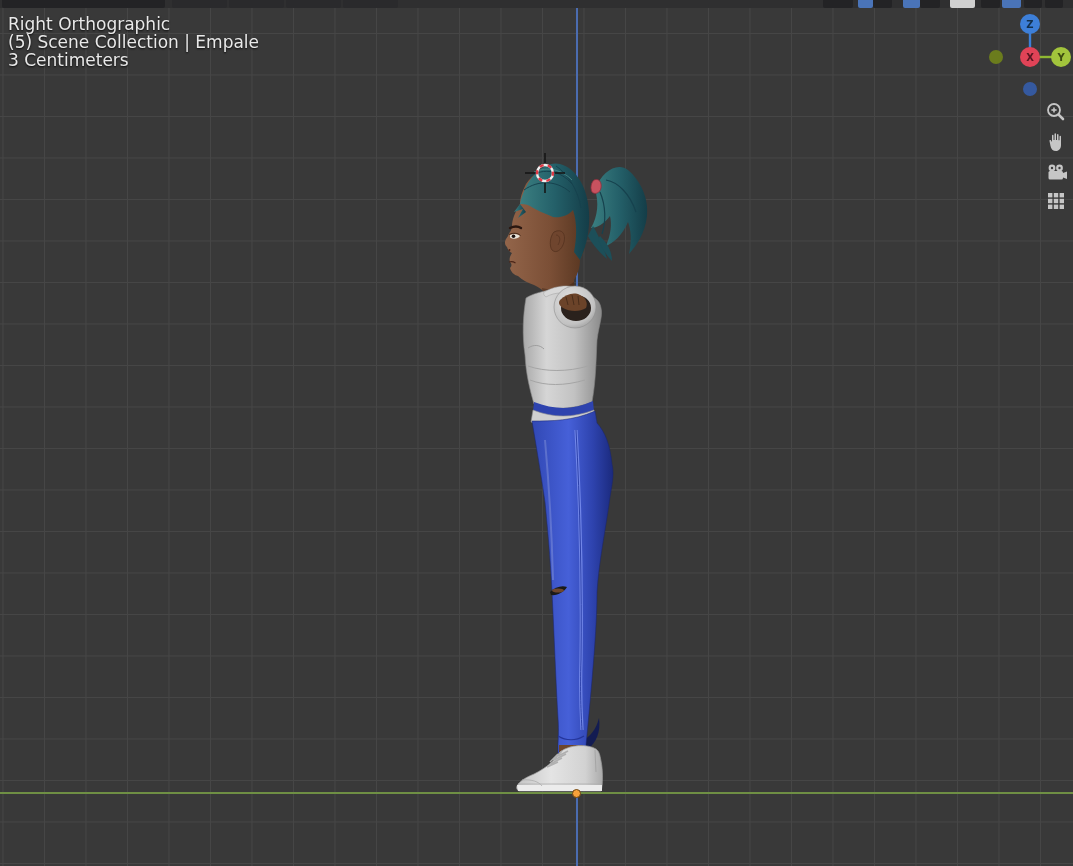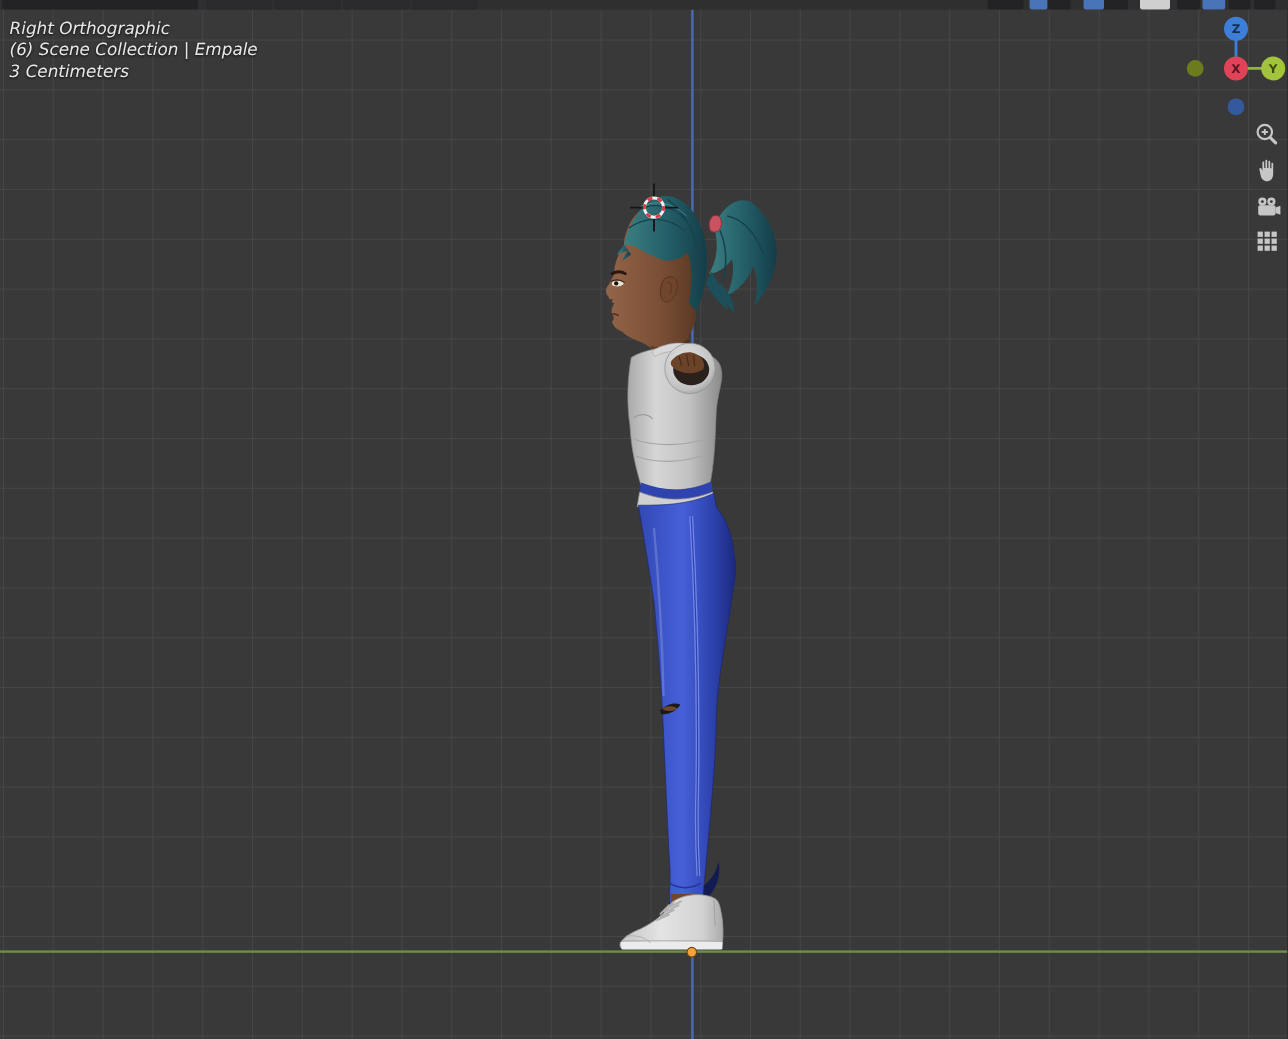--- a/index.html
+++ b/index.html
@@ -17,21 +17,21 @@
   #header-strip{position:absolute;left:0;top:0;width:1073px;height:8px;background:#2f2f30;z-index:30;}
   .hfrag{position:absolute;top:0;height:8px;border-radius:0 0 2px 2px;}
   
   #axis-z{position:absolute;left:576px;top:8px;width:2px;height:858px;z-index:2;}
   #axis-y{position:absolute;left:0;top:792px;width:1073px;height:2px;z-index:2;}
   
   #origin-dot{position:absolute;left:572px;top:789px;width:9px;height:9px;border-radius:50%;
     border:1px solid #6d4410;box-sizing:border-box;z-index:12;}
   
   #viewport-info{position:absolute;left:8px;top:15px;z-index:20;color:#e9e9e9;
-    font-size:14px;line-height:18px;text-shadow:0 1px 2px rgba(0,0,0,.85);font-style:italic;}
+    font-size:17px;line-height:18px;text-shadow:0 1px 2px rgba(0,0,0,.85);}
   
   #character-svg{position:absolute;left:460px;top:140px;z-index:5;}
   #cursor-svg{position:absolute;left:523px;top:151px;z-index:15;}
   
   #gizmo-svg{position:absolute;left:985px;top:12px;z-index:20;}
   #gizmo-svg text{font-family:"DejaVu Sans",sans-serif;font-size:10px;font-weight:bold;}
   
   .nav-btn{position:absolute;left:1042px;width:28px;height:28px;z-index:20;
     display:flex;align-items:center;justify-content:center;border-radius:14px;}
   #nav-zoom{top:98px;} #nav-pan{top:128px;} #nav-camera{top:158px;} #nav-grid{top:187px;}
@@ -58,21 +58,21 @@
     <div class="hfrag" style="left: 920px; width: 20px; background-color: rgb(35, 35, 37);"></div>
     <div class="hfrag" style="left: 950px; width: 25px; background-color: rgb(207, 207, 207);"></div>
     <div class="hfrag" style="left: 981px; width: 19px; background-color: rgb(35, 35, 37);"></div>
     <div class="hfrag" style="left: 1002px; width: 19px; background-color: rgb(74, 116, 184);"></div>
     <div class="hfrag" style="left: 1024px; width: 18px; background-color: rgb(35, 35, 37);"></div>
     <div class="hfrag" style="left: 1045px; width: 18px; background-color: rgb(35, 35, 37);"></div>
   </div>
 
   <div id="viewport-info">
     <div>Right Orthographic</div>
-    <div>(6) Scene Collection | Empale</div>
+    <div>(5) Scene Collection | Empale</div>
     <div>3 Centimeters</div>
   </div>
 
   <svg id="character-svg" width="220" height="660" viewBox="0 0 220 660">
     <defs>
       <linearGradient id="gSkin" x1="0" y1="0" x2="1" y2="0">
         <stop offset="0" stop-color="#93654a"></stop>
           <stop offset=".55" stop-color="#7b4f36"></stop>
           <stop offset="1" stop-color="#55341f"></stop>
       </linearGradient>

